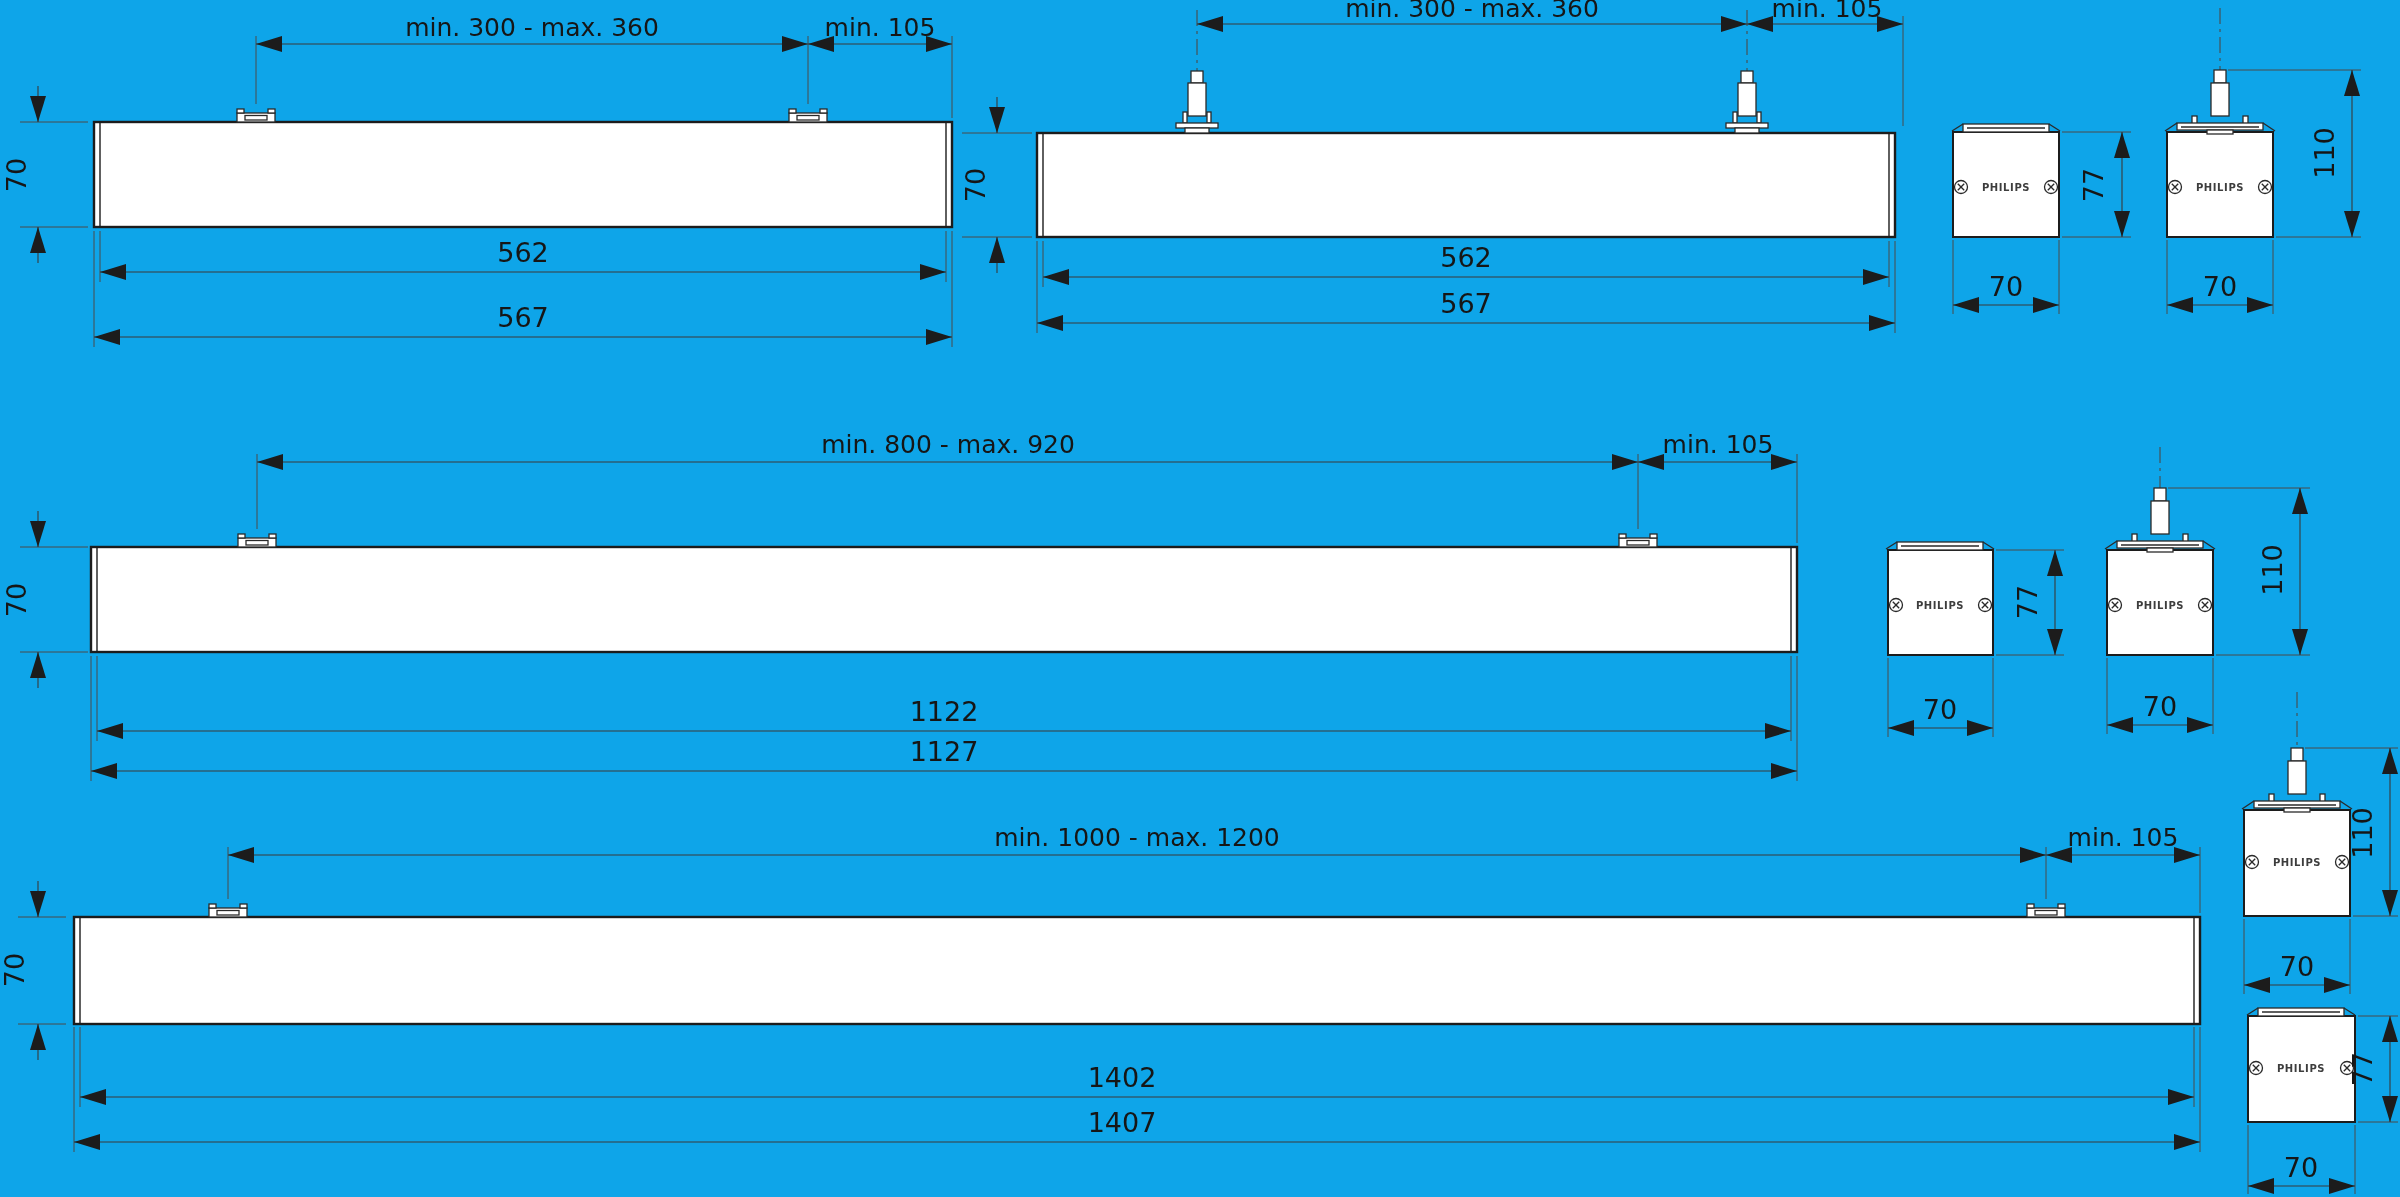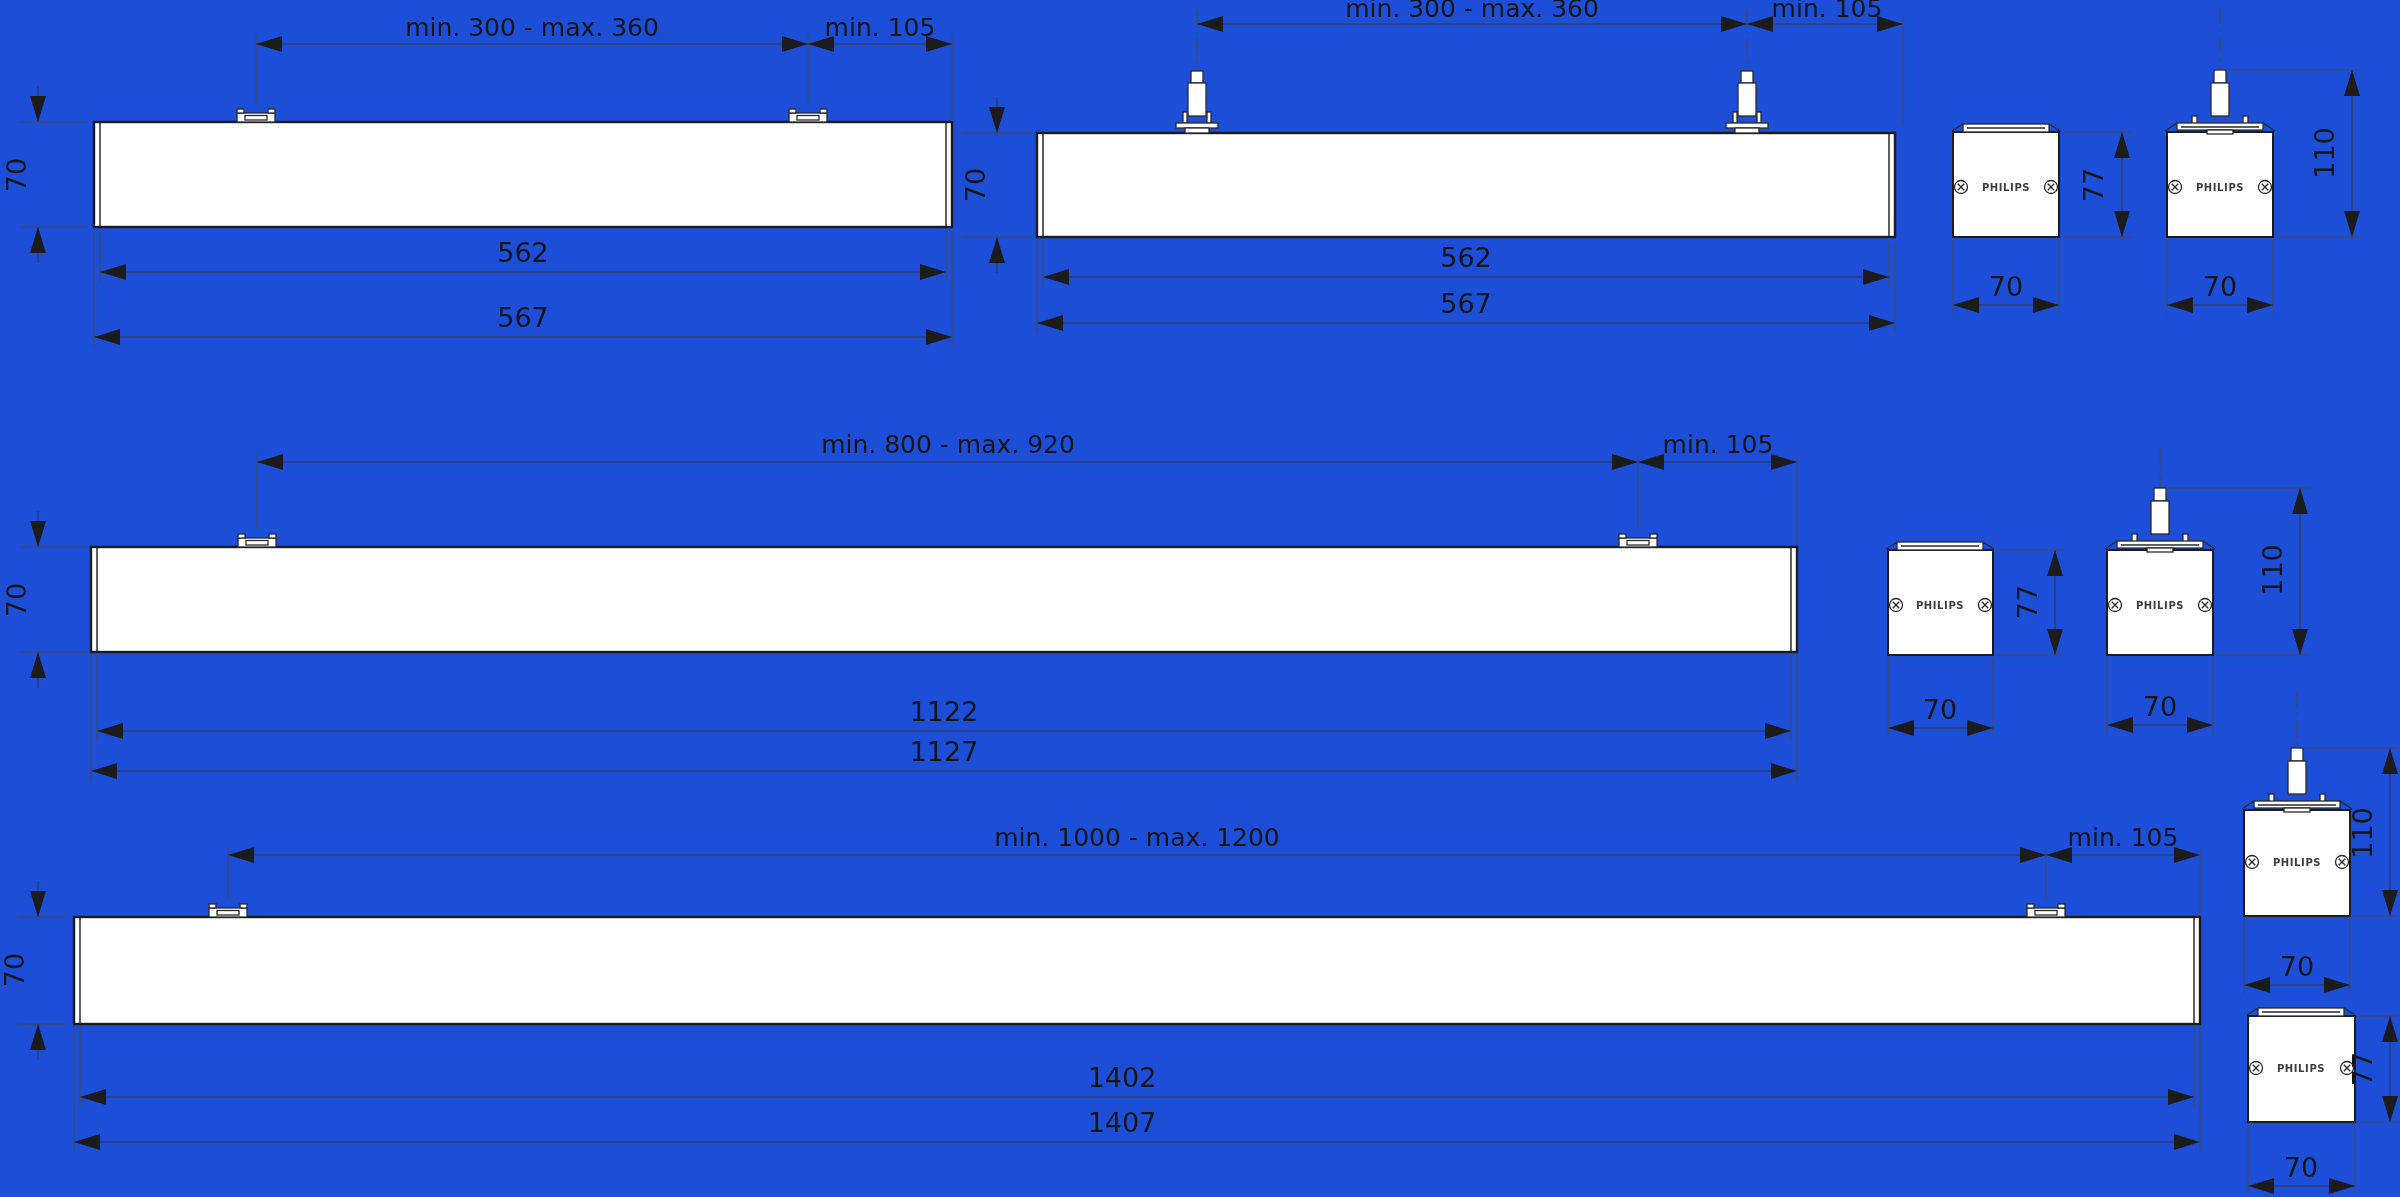--- a/index.html
+++ b/index.html
@@ -1,16 +1,16 @@
 <!DOCTYPE html>
 <html><head>
 <meta charset="utf-8">
 <style>
   html,body{margin:0;padding:0;background:#ffffff;}
-  .canvas{position:relative;width:2400px;height:1197px;background:#1d4ed8;overflow:hidden;text-align:center;}
+  .canvas{position:relative;width:2400px;height:1197px;background:#0ea5e9;overflow:hidden;text-align:center;}
   svg{display:block;}
   text{fill:#161616;font-family:"DejaVu Sans","Liberation Sans",sans-serif;}
   .t25{font-size:25px;}
   .t27{font-size:27px;}
   .brand{font-size:10px;font-weight:bold;letter-spacing:0.6px;fill:#3d3d3d;}
   .body{fill:#ffffff;stroke:#1c1c1c;stroke-width:2.4;}
   .box{fill:#ffffff;stroke:#1c1c1c;stroke-width:2;}
   .det rect,.det circle,.det path{fill:#ffffff;stroke:#2a2a2a;stroke-width:1.3;}
   .det line{stroke:#2a2a2a;stroke-width:1.3;}
   .cap{stroke:#1c1c1c;stroke-width:1.4;}

